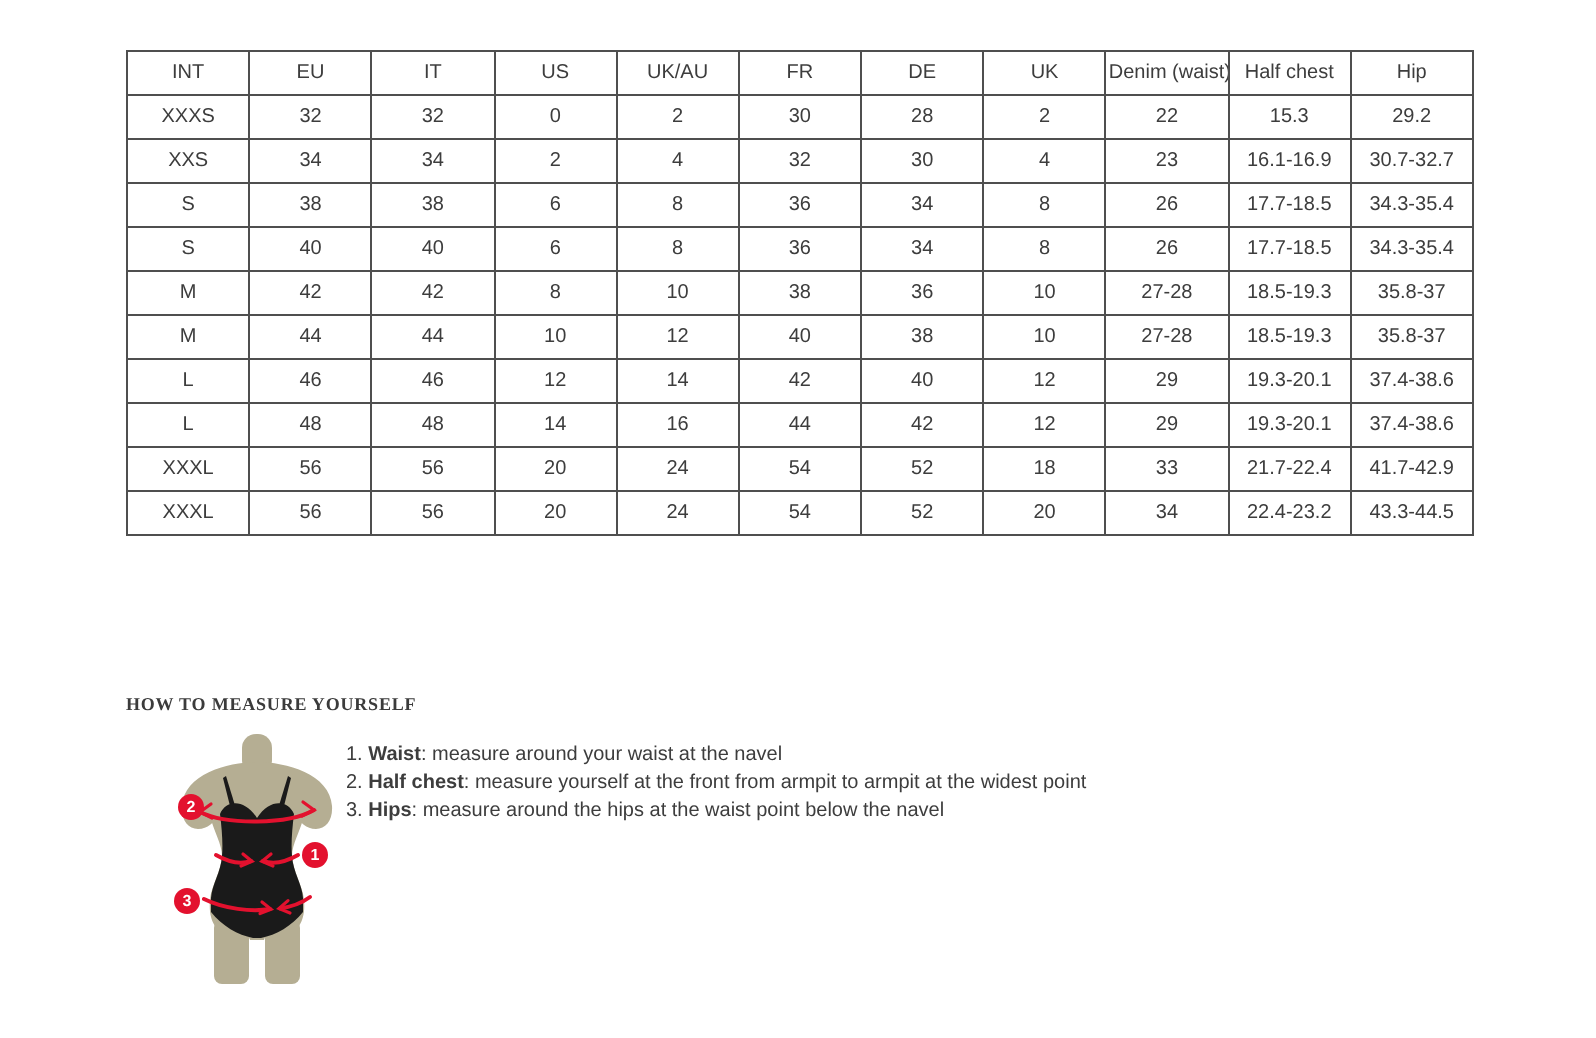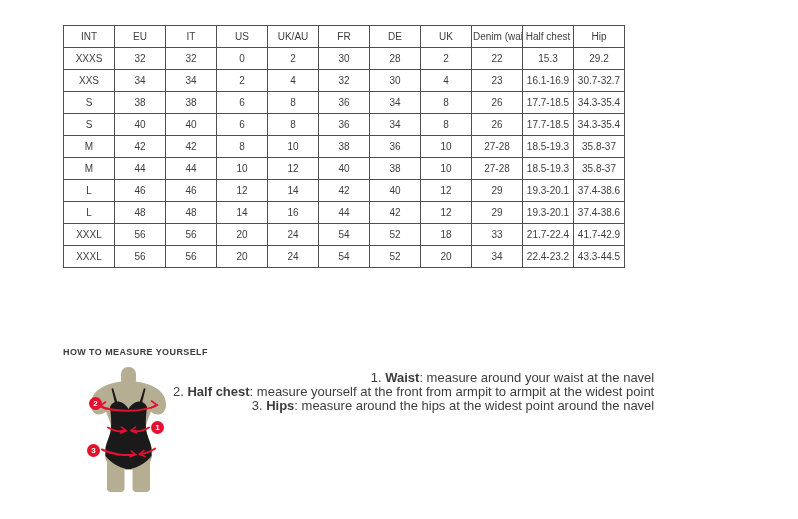--- a/index.html
+++ b/index.html
@@ -13,21 +13,21 @@
     position: relative;
     font-family: "Liberation Sans", sans-serif;
     color: #3d3d3d;
     overflow: hidden;
   }
   
   .size-table {
     position: absolute;
     left: 63px;
     top: 25px;
-    width: 562px;
+    width: 674px;
     border-collapse: collapse;
     table-layout: fixed;
     font-size: 10px;
     color: #3d3d3d;
   }
   .size-table th,
   .size-table td {
     border: 1px solid #4f4f4f;
     text-align: center;
     vertical-align: middle;
@@ -39,20 +39,21 @@
   }
   
   .measure-heading {
     position: absolute;
     left: 63px;
     top: 347px;
     font-size: 9px;
     font-weight: 700;
     letter-spacing: 0.4px;
     color: #3b3b3b;
+    font-family: Liberation Serif, serif;
   }
   .illustration {
     position: absolute;
     left: 76px;
     top: 366px;
     width: 105px;
     height: 132px;
   }
   .illustration svg {
     position: absolute;
@@ -74,23 +75,22 @@
     line-height: 1;
   }
   .marker-chest { left: 13px; top: 31px; }
   .marker-waist { left: 75px; top: 55px; }
   .marker-hips  { left: 11px; top: 78px; }
   
   .instructions {
     position: absolute;
     left: 173px;
     top: 372px;
-    font-size: 13px;
+    font-size: 10px;
     color: #3d3d3d;
-    text-align: right;
   }
   .instruction {
     height: 14px;
     line-height: 11px;
     white-space: nowrap;
   }
   .instruction .b {
     font-weight: 700;
   }
 </style>
@@ -292,17 +292,17 @@
     <div class="instruction">
       <span>1.</span>
       <span class="b">Waist</span><span>: measure around your waist at the navel</span>
     </div>
     <div class="instruction">
       <span>2.</span>
       <span class="b">Half chest</span><span>: measure yourself at the front from armpit to armpit at the widest point</span>
     </div>
     <div class="instruction">
       <span>3.</span>
-      <span class="b">Hips</span><span>: measure around the hips at the widest point around the navel</span>
+      <span class="b">Hips</span><span>: measure around the hips at the waist point below the navel</span>
     </div>
   </div>
 
 </div>
 
 </body></html>

